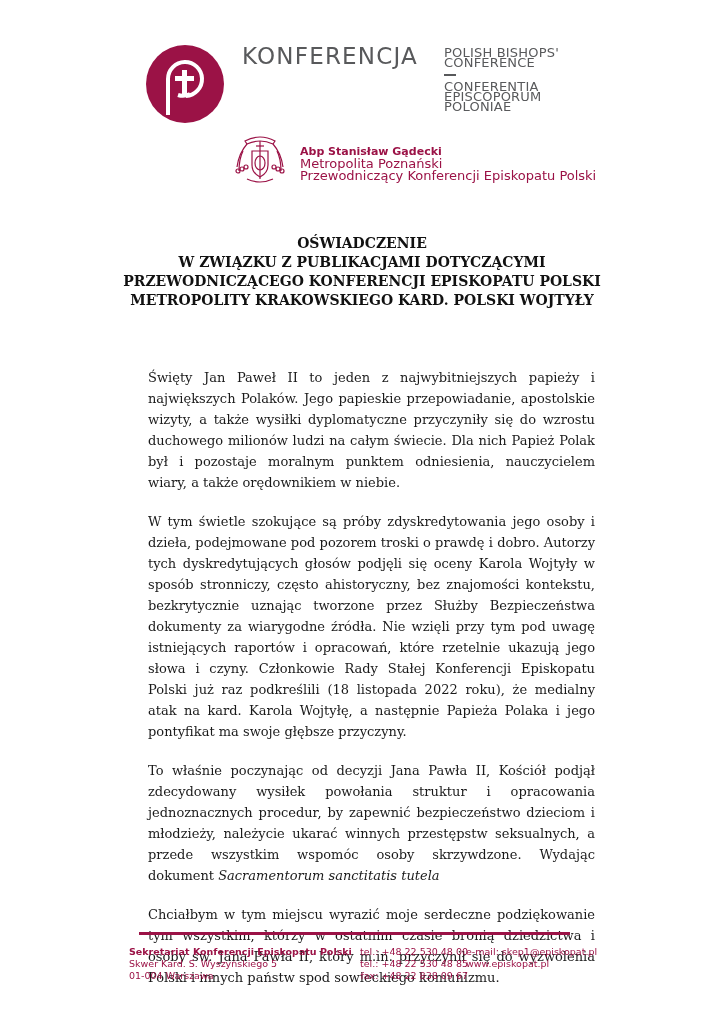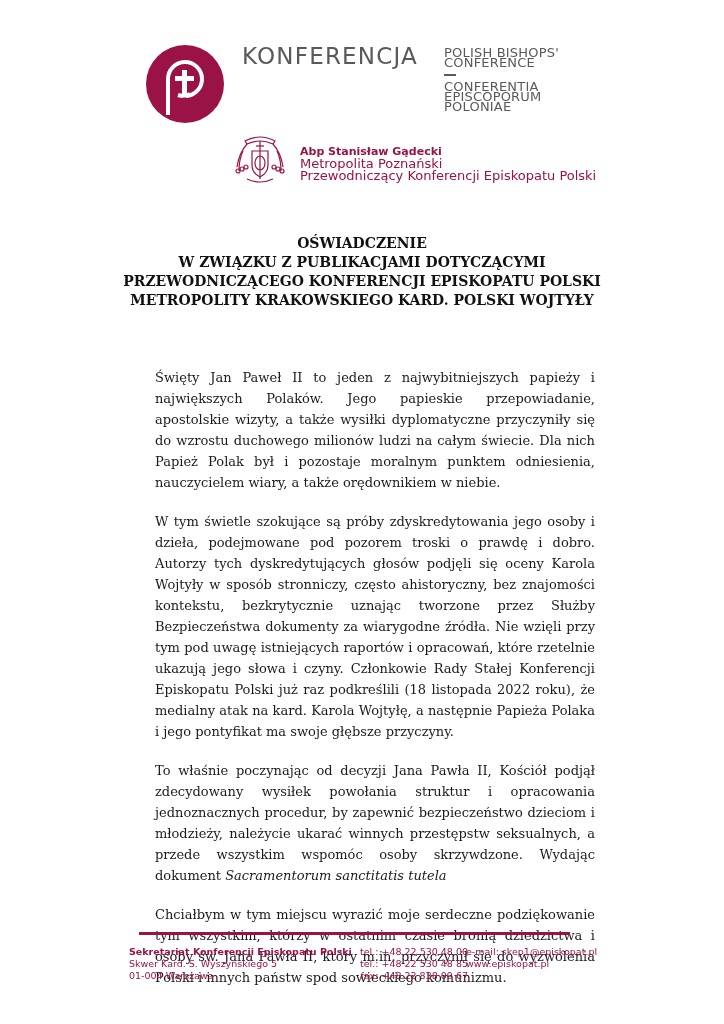--- a/index.html
+++ b/index.html
@@ -12,21 +12,21 @@
   .org-alt .sep { width: 12px; height: 2px; background: #58595b; margin: 6px 0 6px 0; }
 
   .coa { position: absolute; left: 233px; top: 133px; width: 54px; height: 54px; }
   .sig { position: absolute; left: 292px; top: 145px; font-family: "DejaVu Sans", sans-serif; color: #9b1246; margin-left: 8px; }
   .sig .name { font-weight: bold; font-size: 11px; line-height: 13px; }
   .sig .line { font-size: 13px; line-height: 12px; }
 
   .title { position: absolute; left: 100px; width: 524px; top: 234px; text-align: center; font-weight: bold; font-size: 14px; line-height: 19px; color: #111; }
 
   .body-text { position: absolute; left: 139px; width: 456px; top: 367px; font-size: 13px; line-height: 21px; text-align: justify; color: #1a1a1a; }
-  .body-text p { margin: 0 0 18px 16px; }
+  .body-text p { margin: 0 0 18px 9px; }
   .body-text em { font-style: italic; }
 
   .footer-rule { position: absolute; left: 139px; top: 932px; width: 431px; height: 3px; background: #9b1246; }
   .footer { position: absolute; top: 946px; font-family: "DejaVu Sans", sans-serif; font-size: 9.5px; line-height: 12px; color: #9b1246; white-space: nowrap; }
   .footer .bold { font-weight: bold; }
   .f1 { left: 129px; }
   .f2 { left: 360px; text-align: right; }
   .f3 { left: 466px; }
 </style>
 </head>

